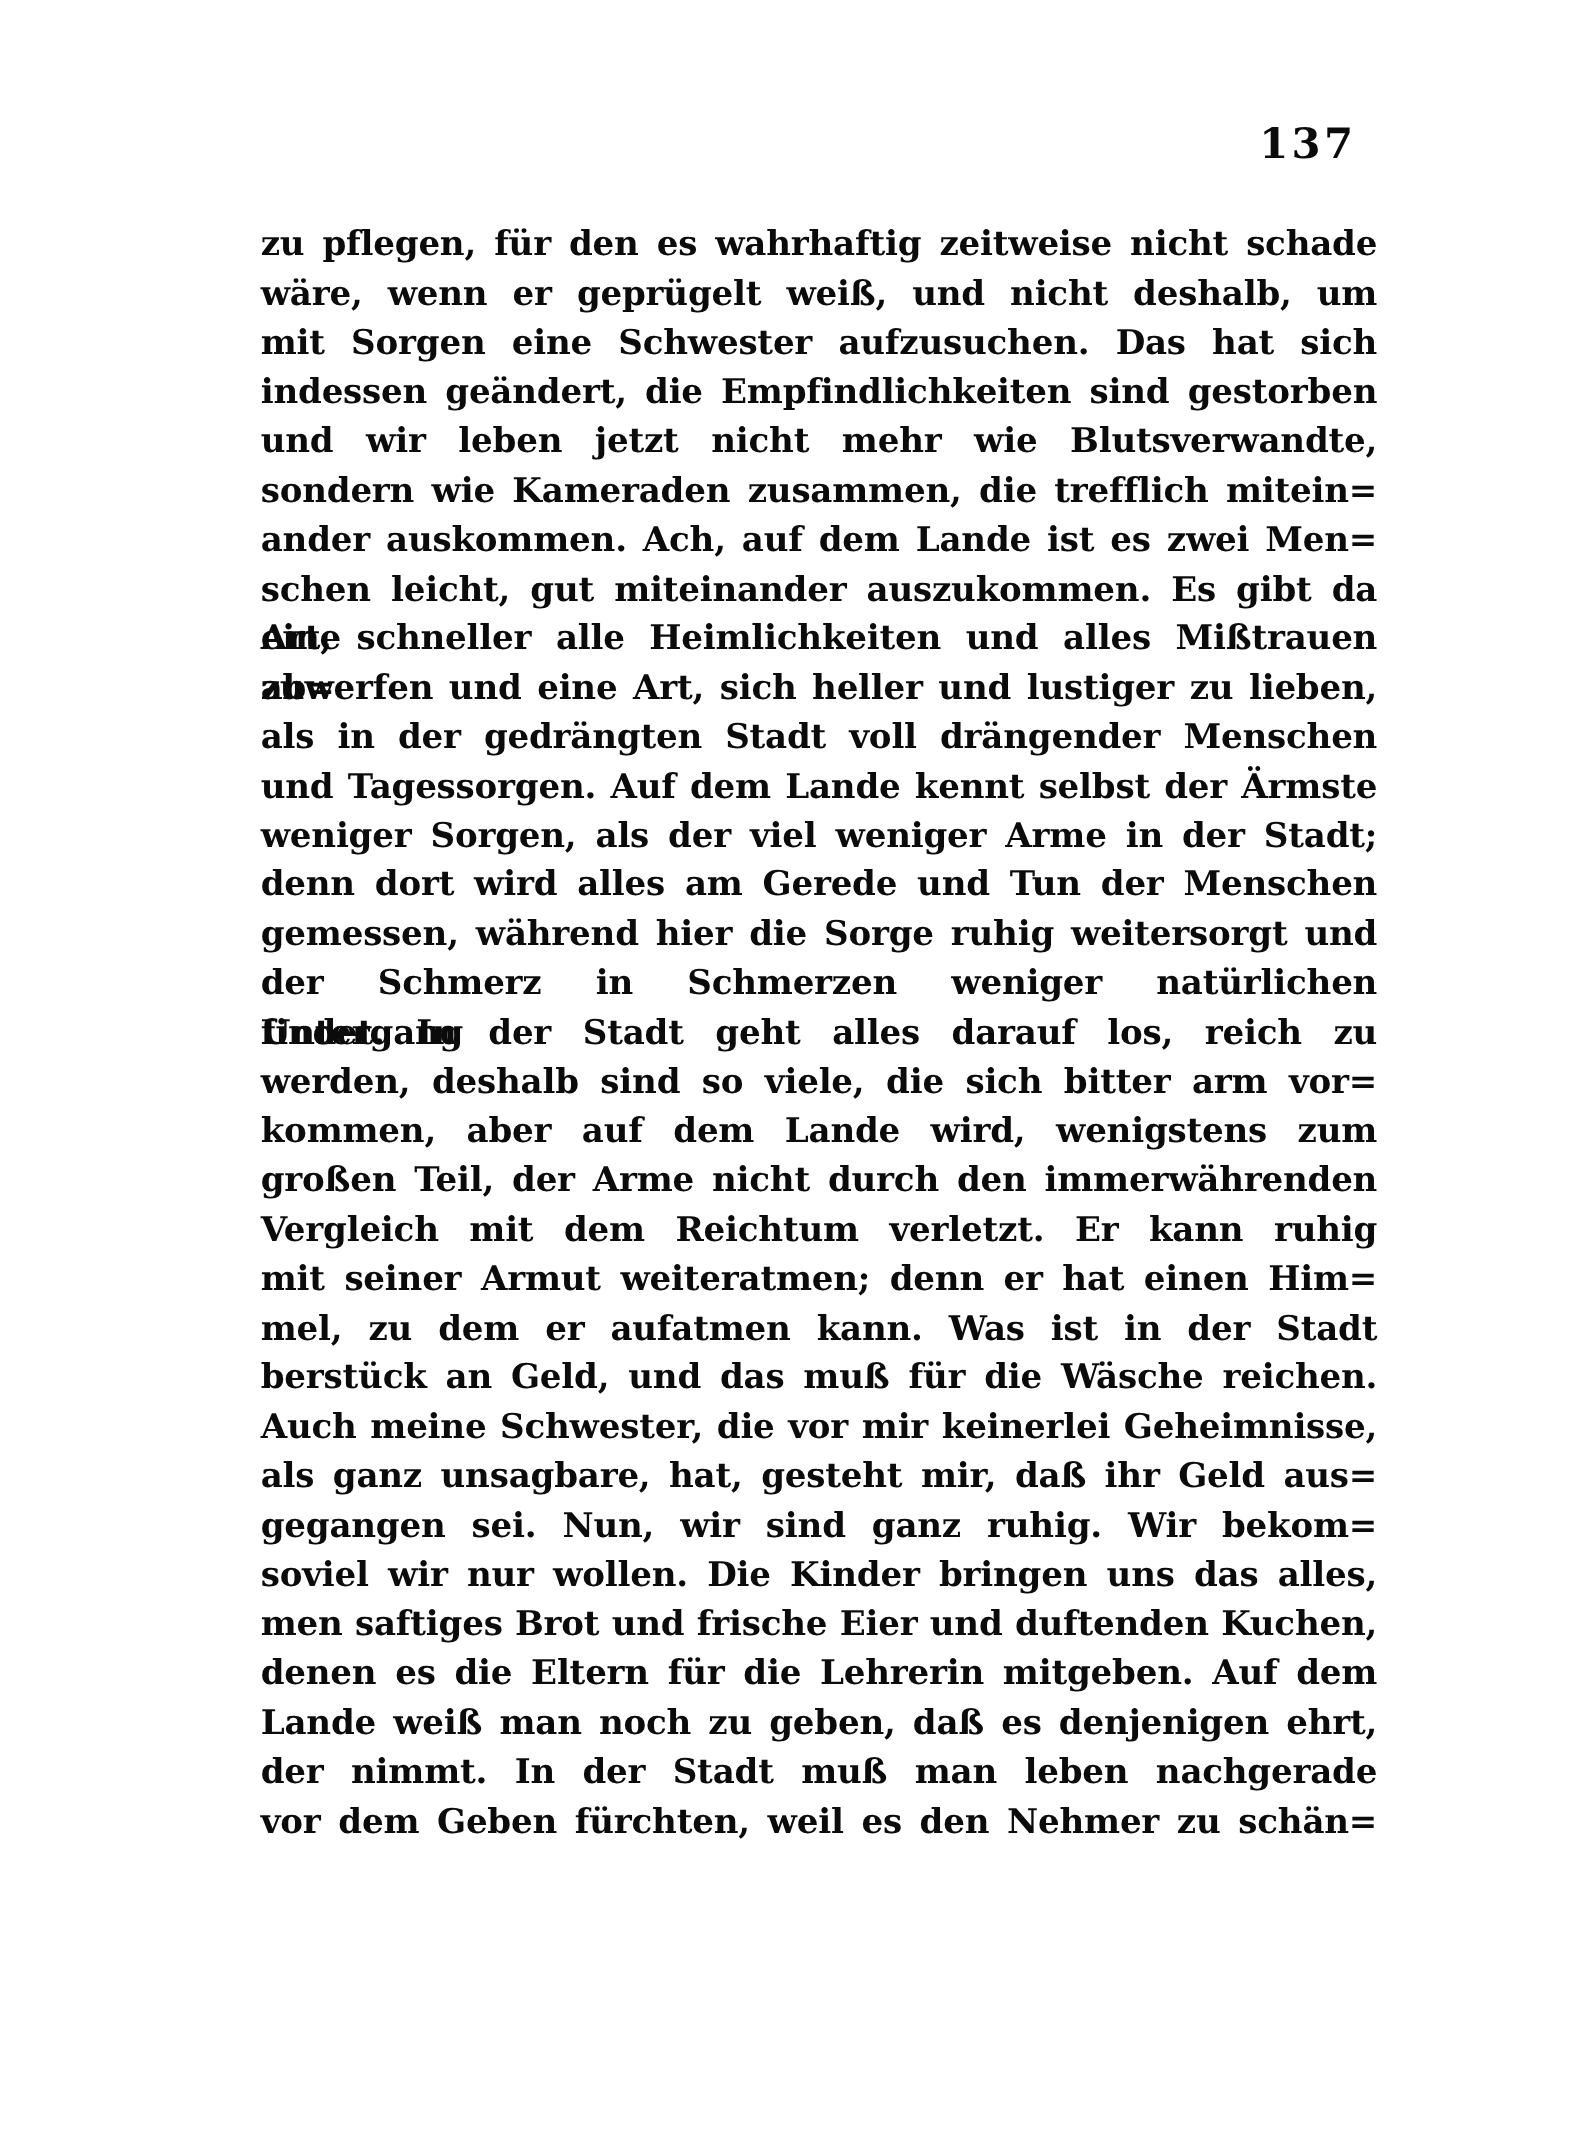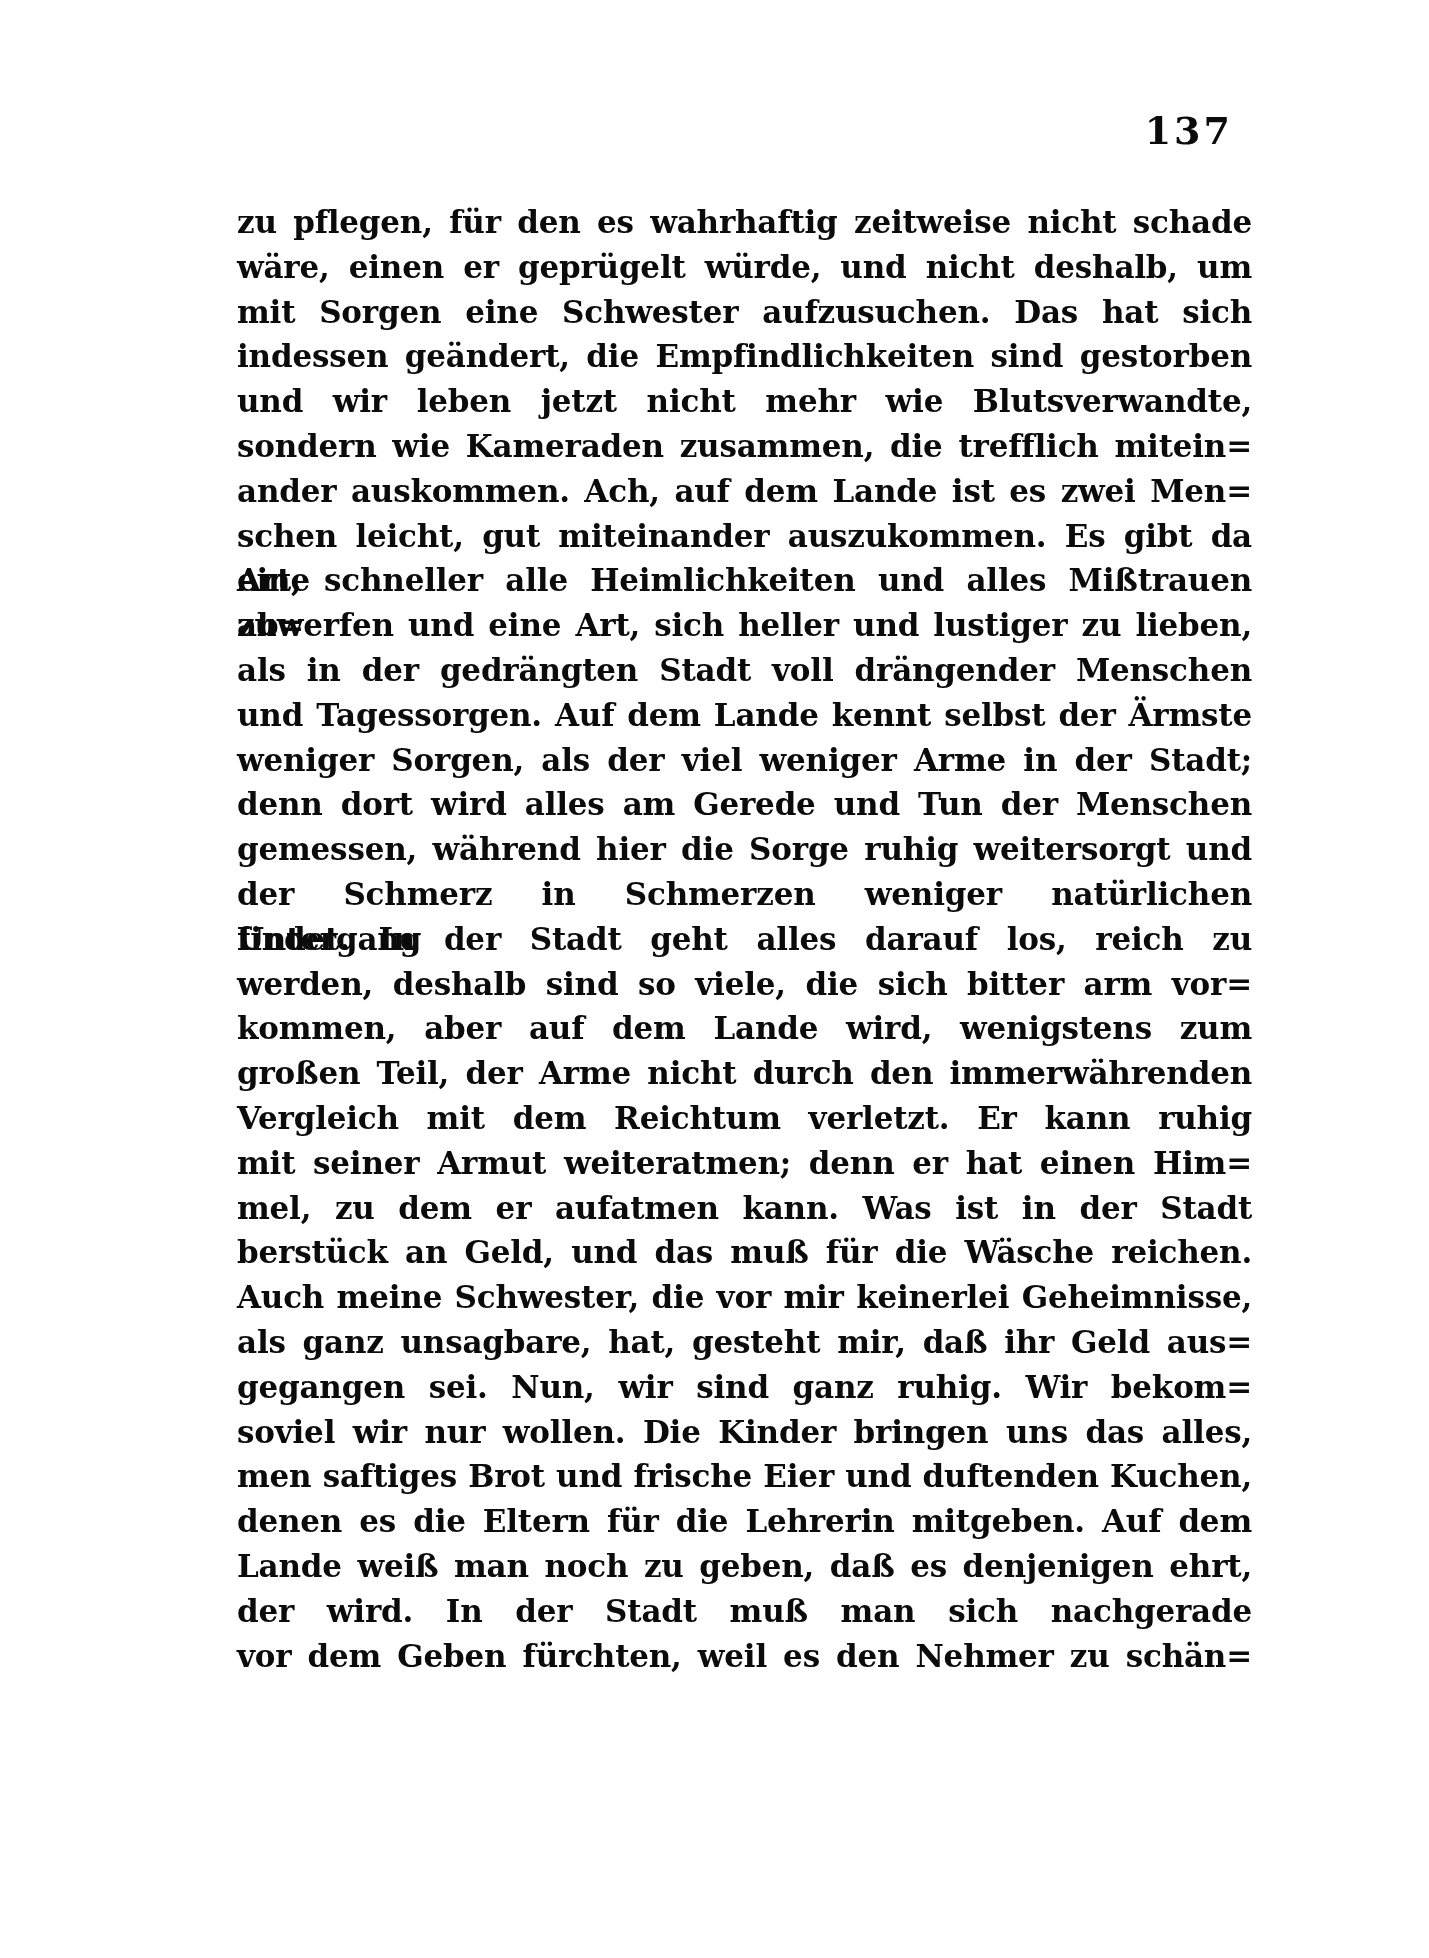--- a/index.html
+++ b/index.html
@@ -47,21 +47,21 @@
     overflow: visible;
   }
 </style>
 </head>
 <body>
 
 <div class="page">
   <div class="page-number">137</div>
   <div class="text-block">
       <div class="line">zu pflegen, für den es wahrhaftig zeitweise nicht schade</div>
-      <div class="line">wäre, einen er geprügelt würde, und nicht deshalb, um</div>
+      <div class="line">wäre, wenn er geprügelt weiß, und nicht deshalb, um</div>
       <div class="line">mit Sorgen eine Schwester aufzusuchen. Das hat sich</div>
       <div class="line">indessen geändert, die Empfindlichkeiten sind gestorben</div>
       <div class="line">und wir leben jetzt nicht mehr wie Blutsverwandte,</div>
       <div class="line">sondern wie Kameraden zusammen, die trefflich mitein=</div>
       <div class="line">ander auskommen. Ach, auf dem Lande ist es zwei Men=</div>
       <div class="line">schen leicht, gut miteinander auszukommen. Es gibt da eine</div>
       <div class="line">Art, schneller alle Heimlichkeiten und alles Mißtrauen ab=</div>
       <div class="line">zuwerfen und eine Art, sich heller und lustiger zu lieben,</div>
       <div class="line">als in der gedrängten Stadt voll drängender Menschen</div>
       <div class="line">und Tagessorgen. Auf dem Lande kennt selbst der Ärmste</div>
@@ -77,16 +77,16 @@
       <div class="line">mit seiner Armut weiteratmen; denn er hat einen Him=</div>
       <div class="line">mel, zu dem er aufatmen kann. Was ist in der Stadt</div>
       <div class="line">berstück an Geld, und das muß für die Wäsche reichen.</div>
       <div class="line">Auch meine Schwester, die vor mir keinerlei Geheimnisse,</div>
       <div class="line">als ganz unsagbare, hat, gesteht mir, daß ihr Geld aus=</div>
       <div class="line">gegangen sei. Nun, wir sind ganz ruhig. Wir bekom=</div>
       <div class="line">soviel wir nur wollen. Die Kinder bringen uns das alles,</div>
       <div class="line">men saftiges Brot und frische Eier und duftenden Kuchen,</div>
       <div class="line">denen es die Eltern für die Lehrerin mitgeben. Auf dem</div>
       <div class="line">Lande weiß man noch zu geben, daß es denjenigen ehrt,</div>
-      <div class="line">der wird. In der Stadt muß man sich nachgerade</div>
+      <div class="line">der nimmt. In der Stadt muß man leben nachgerade</div>
       <div class="line">vor dem Geben fürchten, weil es den Nehmer zu schän=</div>
     </div>
 </div>
 
 </body></html>

